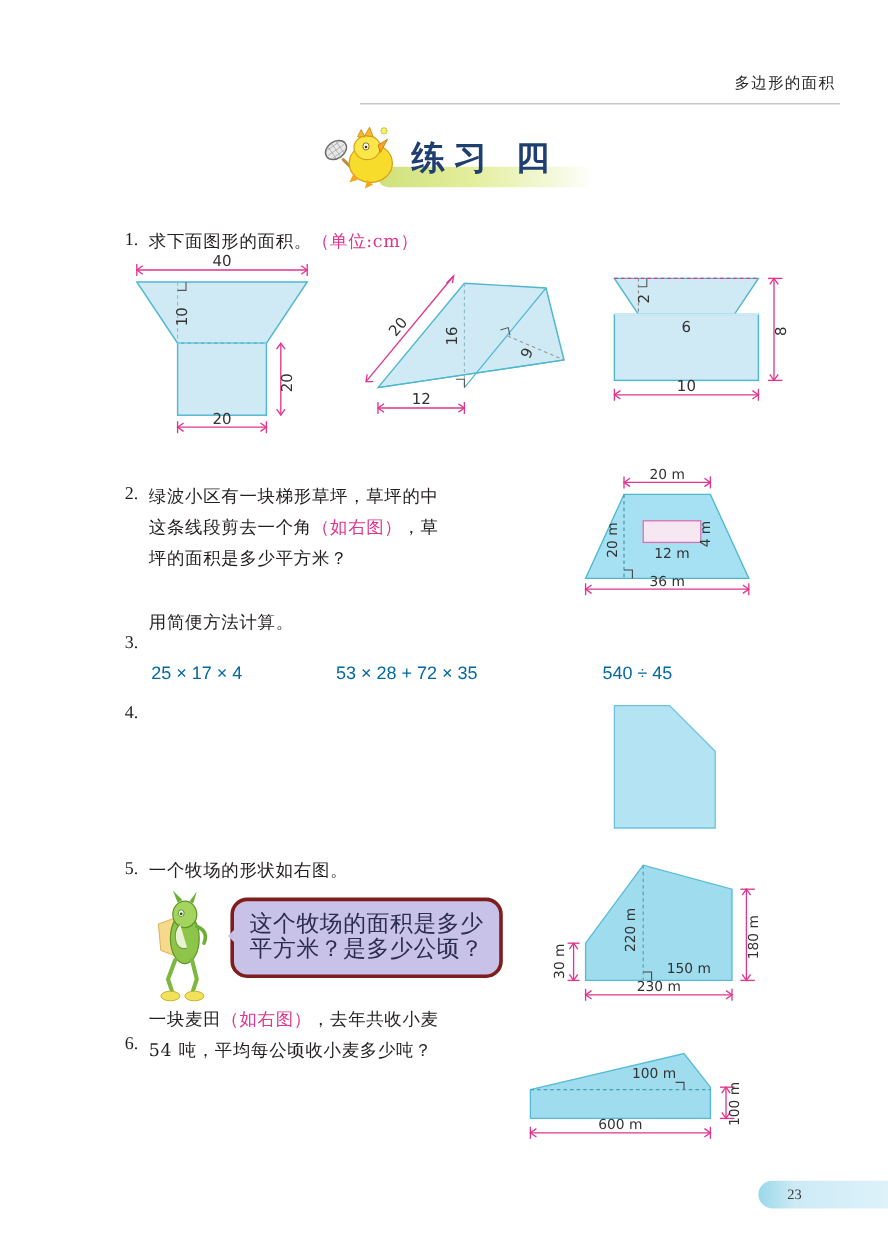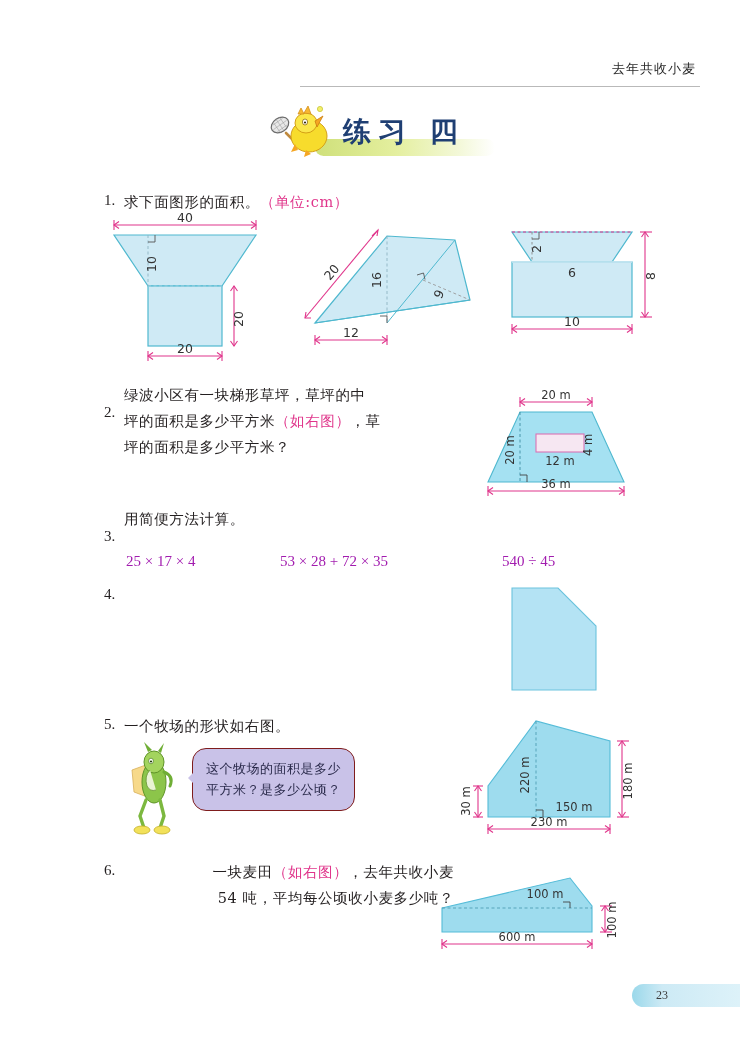--- a/index.html
+++ b/index.html
@@ -47,41 +47,41 @@
   }
   .qtext {
     position:absolute;
     font-family:"DejaVu Serif", serif;
     font-size:14.5px; line-height:26px;
     color:#231f20; letter-spacing:0.6px;
   }
   .pink { color:#e0358b; }
   .expr {
     position:absolute;
-    font-family:Liberation Serif, serif;
-    font-size:15px; color:#a21caf;
+    font-family:Liberation Sans, sans-serif;
+    font-size:15px; color:#0369a1;
   }
 
   
   svg { overflow:visible; }
   .fig { position:absolute; }
   .dim {
     font-family:"DejaVu Sans", sans-serif;
     font-size:12.5px; fill:#333;
   }
   .dimsm { font-size:11.5px; }
 
   
   .bubble {
     position:absolute;
-    background:#c9c2e8; border:1px solid #7f1d1d;
+    background:#c9c2e8; border:3px solid #7f1d1d;
     border-radius:14px;
     padding:9px 13px 10px 13px;
     font-family:"DejaVu Serif", serif;
-    font-size:13px; line-height:21px; color:#2c2c4d;
+    font-size:19px; line-height:21px; color:#2c2c4d;
     letter-spacing:0.5px;
   }
   .bubble:after {
     content:""; position:absolute; left:-12px; top:22px;
     border:7px solid transparent; border-right-color:#c9c2e8;
   }
 
   
   .pagenum-pill {
     position:absolute; right:0px; bottom:40px;
@@ -92,21 +92,21 @@
     position:absolute; right:72px; bottom:44px;
     font-family:"Liberation Serif", serif;
     font-size:12px; color:#3a3a3a;
   }
 </style>
 </head>
 <body>
 
 <div class="page">
 
-  <div class="header-title">去年共收小麦</div>
+  <div class="header-title">多边形的面积</div>
   <div class="header-rule"></div>
 
   <div class="title-block">
     <div class="title-band"></div>
     <svg class="chick" viewBox="0 0 80 56">
       <ellipse cx="15" cy="22" rx="9.5" ry="7" fill="#e8e8e8" stroke="#6b6b6b" stroke-width="1.2" transform="rotate(-35 15 22)"></ellipse>
       <g stroke="#9a9a9a" stroke-width="0.5" transform="rotate(-35 15 22)">
         <line x1="7" y1="22" x2="23" y2="22"></line>
           <line x1="9" y1="18" x2="21" y2="18"></line>
         <line x1="9" y1="26" x2="21" y2="26"></line>
@@ -204,23 +204,23 @@
       <line x1="12" y1="106" x2="12" y2="116"></line>
         <line x1="132" y1="106" x2="132" y2="116"></line>
     </g>
     <text class="dim" x="41" y="31" text-anchor="middle" transform="rotate(-90 41 31)">2</text>
     <text class="dim" x="72" y="59" text-anchor="middle">6</text>
     <text class="dim" x="155" y="58" text-anchor="middle" transform="rotate(-90 155 58)">8</text>
     <text class="dim" x="72" y="108" text-anchor="middle">10</text>
   </svg>
 
   <div class="qnum" style="left:104px; top:404px;">2.</div>
-  <div class="qtext" style="left:124px; top:382px; width:320px;font-family:Liberation Serif, serif;">
+  <div class="qtext" style="left:124px; top:401px; width:320px;font-family:Liberation Serif, serif;">
     <span>绿波小区有一块梯形草坪，草坪的中</span><br>
-    <span>坪的面积是多少平方米</span><span class="pink">（如右图）</span><span>，草</span><br>
+    <span>这条线段剪去一个角</span><span class="pink">（如右图）</span><span>，草</span><br>
     <span>坪的面积是多少平方米？</span>
   </div>
 
   <svg class="fig" style="left:472px; top:390px;" width="200" height="110" viewBox="0 0 200 110">
     <polygon points="48,22 120,22 152,92 16,92" fill="#5bc8e8" fill-opacity="0.55" stroke="#4fb8cf" stroke-width="1.1"></polygon>
     <rect x="64" y="44" width="48" height="18" fill="#f6e7f2" stroke="#d973b5" stroke-width="1.1"></rect>
     <line x1="48" y1="22" x2="48" y2="92" stroke="#3f8ea3" stroke-width="0.9" stroke-dasharray="3,2.5"></line>
     <path d="M48 85 L55 85 L55 92" fill="none" stroke="#444" stroke-width="0.9"></path>
     <g stroke="#e0358b" stroke-width="1.1" fill="none">
       <line x1="48" y1="12" x2="120" y2="12"></line>
@@ -299,21 +299,21 @@
         <line x1="167" y1="112" x2="179" y2="112"></line>
     </g>
     <text class="dim dimsm" x="20" y="96" text-anchor="middle" transform="rotate(-90 20 96)">30 m</text>
     <text class="dim dimsm" x="79" y="70" text-anchor="middle" transform="rotate(-90 79 70)">220 m</text>
     <text class="dim dimsm" x="124" y="106" text-anchor="middle">150 m</text>
     <text class="dim dimsm" x="182" y="76" text-anchor="middle" transform="rotate(-90 182 76)">180 m</text>
     <text class="dim dimsm" x="99" y="121" text-anchor="middle">230 m</text>
   </svg>
 
   <div class="qnum" style="left:104px; top:862px;">6.</div>
-  <div class="qtext" style="left:124px; top:859px; width:330px;text-align:right;">
+  <div class="qtext" style="left:124px; top:837px; width:330px;">
     <span>一块麦田</span><span class="pink">（如右图）</span><span>，去年共收小麦</span><br>
     <span>54 吨，平均每公顷收小麦多少吨？</span>
   </div>
 
   <svg class="fig" style="left:420px; top:860px;" width="265" height="100" viewBox="0 0 265 100">
     <polygon points="22,48 150,18 172,46 172,72 22,72" fill="#9edcee" stroke="#55bcd8" stroke-width="1.1"></polygon>
     <line x1="22" y1="48" x2="172" y2="48" stroke="#4f9db3" stroke-width="0.9" stroke-dasharray="3,2.5"></line>
     <path d="M143 42 L150 42 L150 48" fill="none" stroke="#444" stroke-width="0.9"></path>
     <g stroke="#e0358b" stroke-width="1.1" fill="none">
       <line x1="185" y1="46" x2="185" y2="72"></line>

